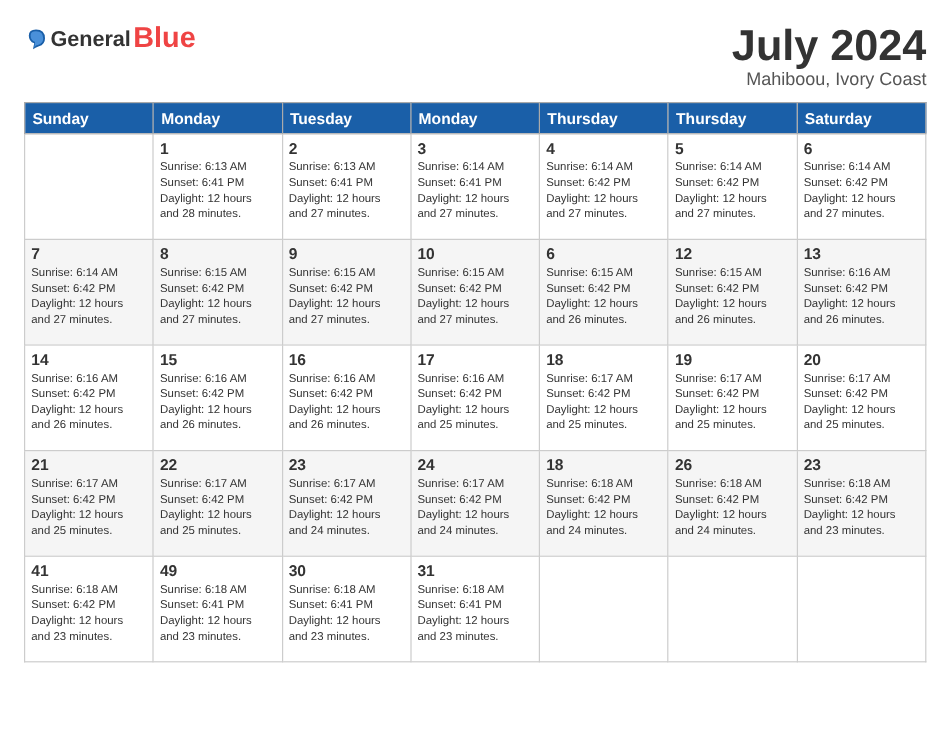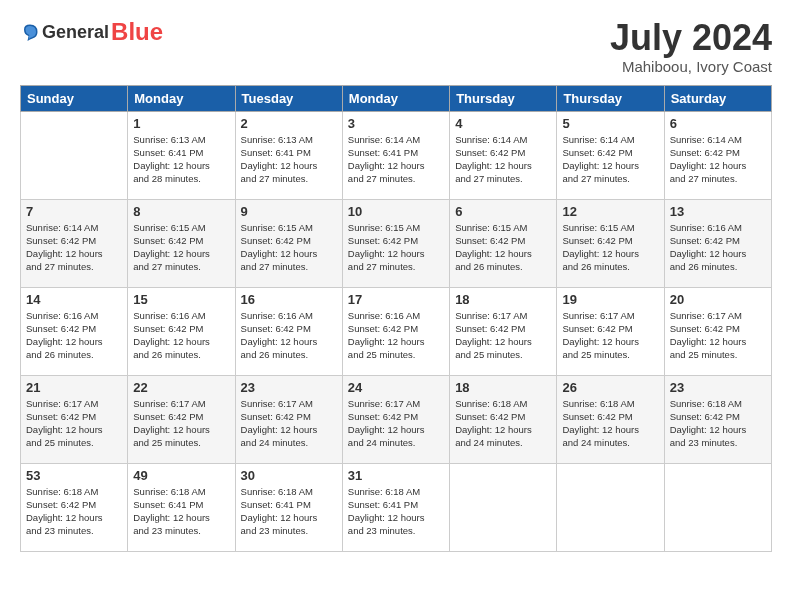--- a/index.html
+++ b/index.html
@@ -326,21 +326,21 @@
           <td>
             <span class="day-number">23</span>
             <div class="day-info" style="white-space: pre-line;">Sunrise: 6:18 AM
 Sunset: 6:42 PM
 Daylight: 12 hours
 and 23 minutes.</div>
           </td>
         </tr>
         <tr>
           <td>
-            <span class="day-number">53</span>
+            <span class="day-number">41</span>
             <div class="day-info" style="white-space: pre-line;">Sunrise: 6:18 AM
 Sunset: 6:42 PM
 Daylight: 12 hours
 and 23 minutes.</div>
           </td>
           <td>
             <span class="day-number">49</span>
             <div class="day-info" style="white-space: pre-line;">Sunrise: 6:18 AM
 Sunset: 6:41 PM
 Daylight: 12 hours

